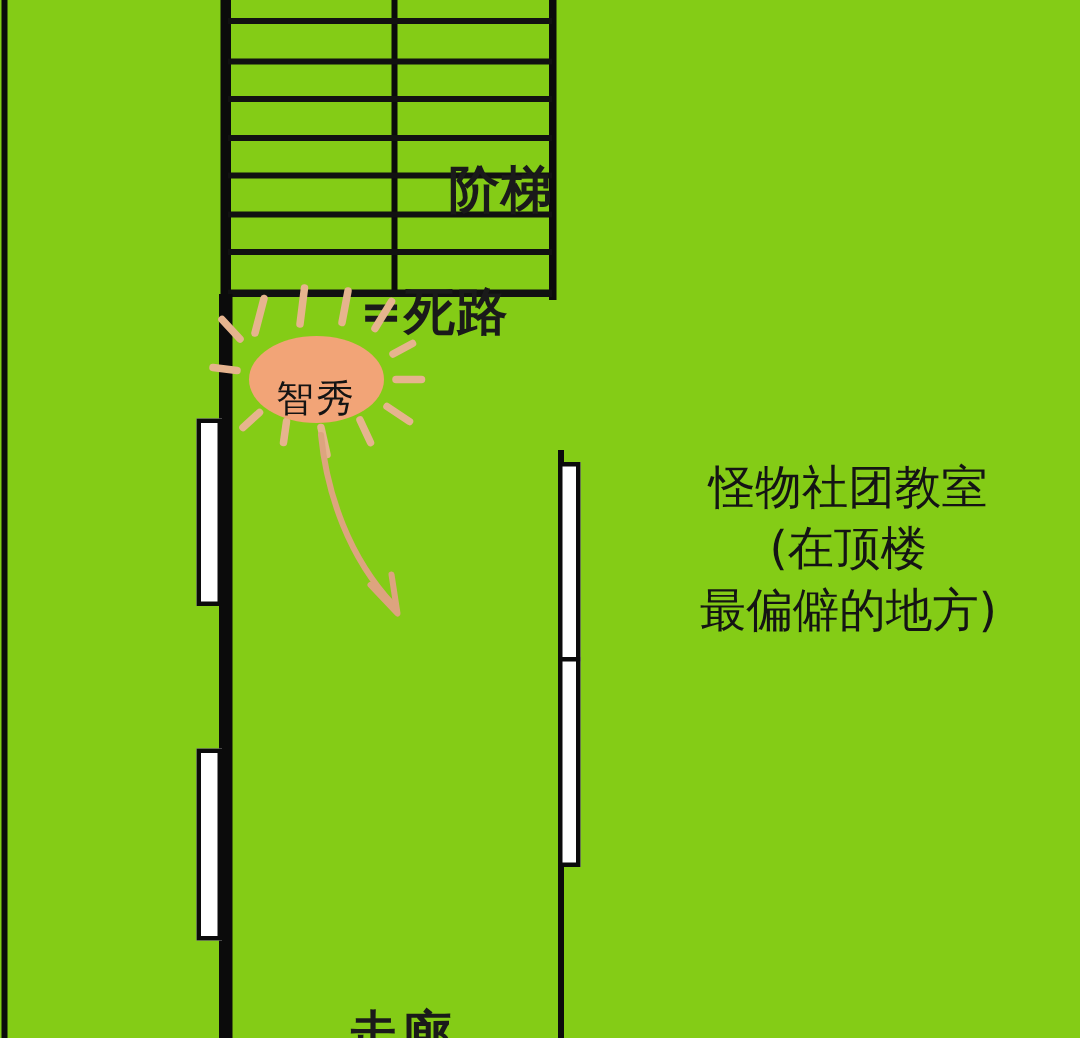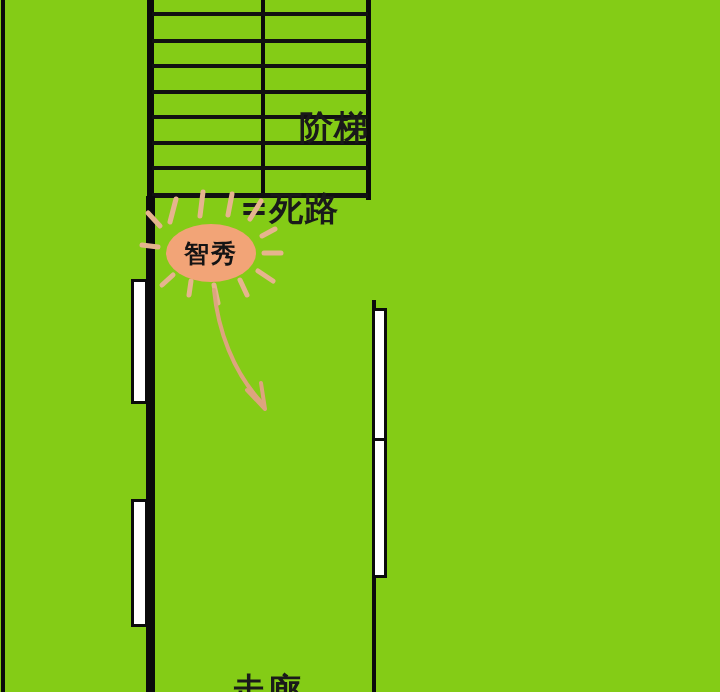--- a/index.html
+++ b/index.html
@@ -70,24 +70,24 @@
     white-space: pre-line;
     font-weight: 400;
   }
 
   
   .char-bubble {
     position: absolute;
     border-radius: 50%;
     background: #f2a477;
     display: flex;
-    align-items: center;
+    align-items: flex-end;
     justify-content: center;
     color: #141414;
-    font-weight: 700;
+    font-weight: 400;
     letter-spacing: 2px;
   }
   #bubble-jisoo {
     left: 166px;
     top: 224px;
     width: 90px;
     height: 58px;
     font-size: 25px;
   }
   #bubble-bailey {
@@ -168,16 +168,19 @@
       <path d="M214,290 C218,330 233,372 262,403" stroke="#dda47f" stroke-width="4" fill="none" stroke-linecap="round"></path>
       <path d="M247,390 L265,409 L261,383" stroke="#dda47f" stroke-width="4" fill="none" stroke-linecap="round" stroke-linejoin="round"></path>
     </g>
   </svg>
 
   <div class="char-bubble" id="bubble-jisoo">
     <span>智秀</span>
   </div>
 
 
+  <div id="room-note">怪物社团教室
+(在顶楼
+最偏僻的地方)</div>
 
   <div class="plan-text" id="corridor-label">走廊</div>
 
 </div>
 
 </body></html>

